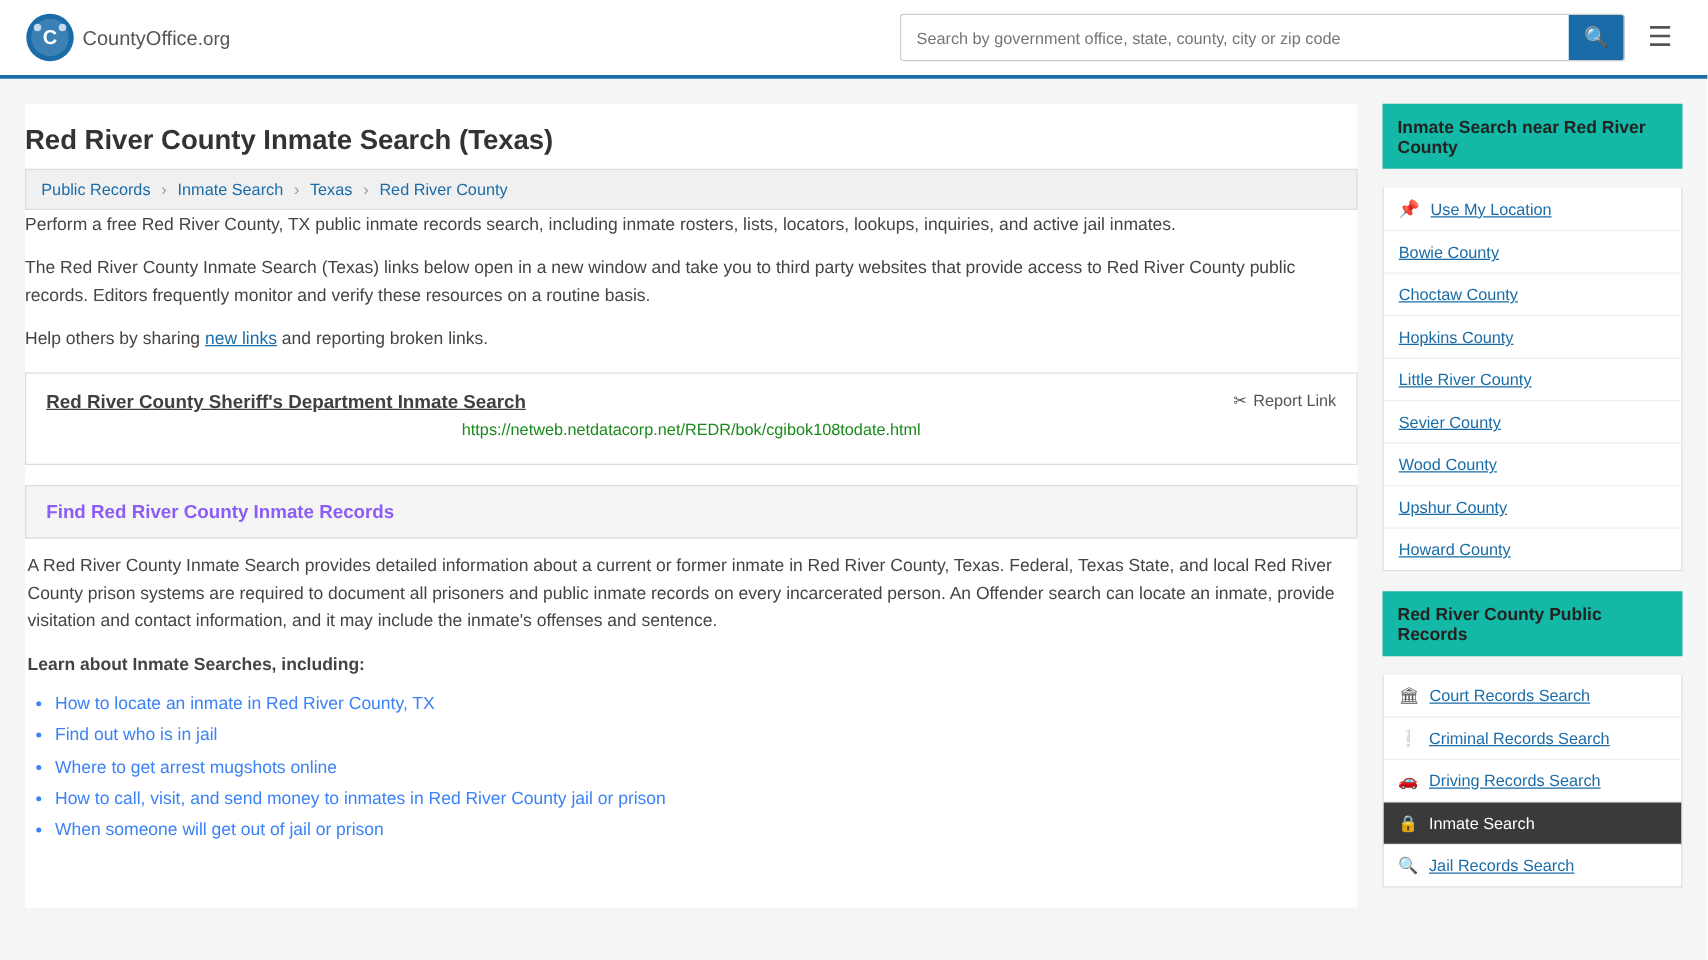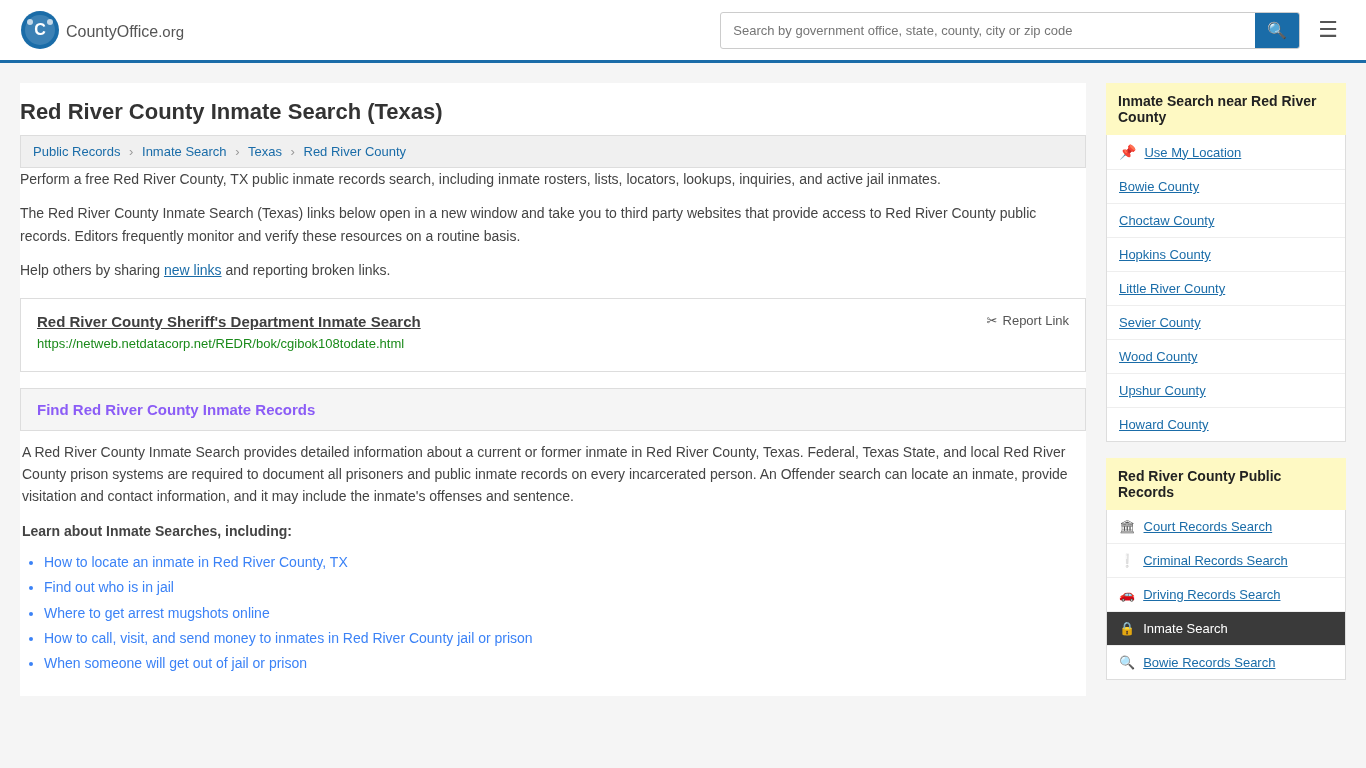--- a/index.html
+++ b/index.html
@@ -152,20 +152,21 @@
       color: #555;
       cursor: pointer;
       white-space: nowrap;
       background: none;
       border: none;
     }
     .link-url {
       color: #1a8a1a;
       font-size: 13px;
       margin-bottom: 6px;
+      text-align: center;
     }
     .link-desc {
       font-size: 14px;
       color: #444;
     }
 
     
     .section-box {
       background: #f5f5f5;
       border: 1px solid #ddd;
@@ -201,26 +202,26 @@
       font-size: 14px;
       line-height: 1.8;
       color: #3b82f6;
     }
 
     
     .sidebar-section {
       margin-bottom: 16px;
     }
     .sidebar-section-title {
-      background: #fef9c3;
+      background: #14b8a6;
       color: #222;
       font-weight: bold;
       font-size: 14px;
       padding: 10px 12px;
-      margin-bottom: 0;
+      margin-bottom: 15px;
     }
     .sidebar-links {
       background: #fff;
       border: 1px solid #ddd;
       border-top: none;
     }
     .sidebar-link-item {
       padding: 9px 12px;
       border-bottom: 1px solid #eee;
       display: flex;
@@ -408,20 +409,20 @@
           <div class="sidebar-pr-item">
             <span class="pr-icon">🚗</span>
             <a href="#">Driving Records Search</a>
           </div>
           <div class="sidebar-pr-item active">
             <span class="pr-icon">🔒</span>
             <span style="color:#fff;font-size:13px;">Inmate Search</span>
           </div>
           <div class="sidebar-pr-item">
             <span class="pr-icon">🔍</span>
-            <a href="#">Bowie Records Search</a>
+            <a href="#">Jail Records Search</a>
           </div>
         </div>
     </div>
 
   </aside>
 
 </div>
 
 </body></html>

